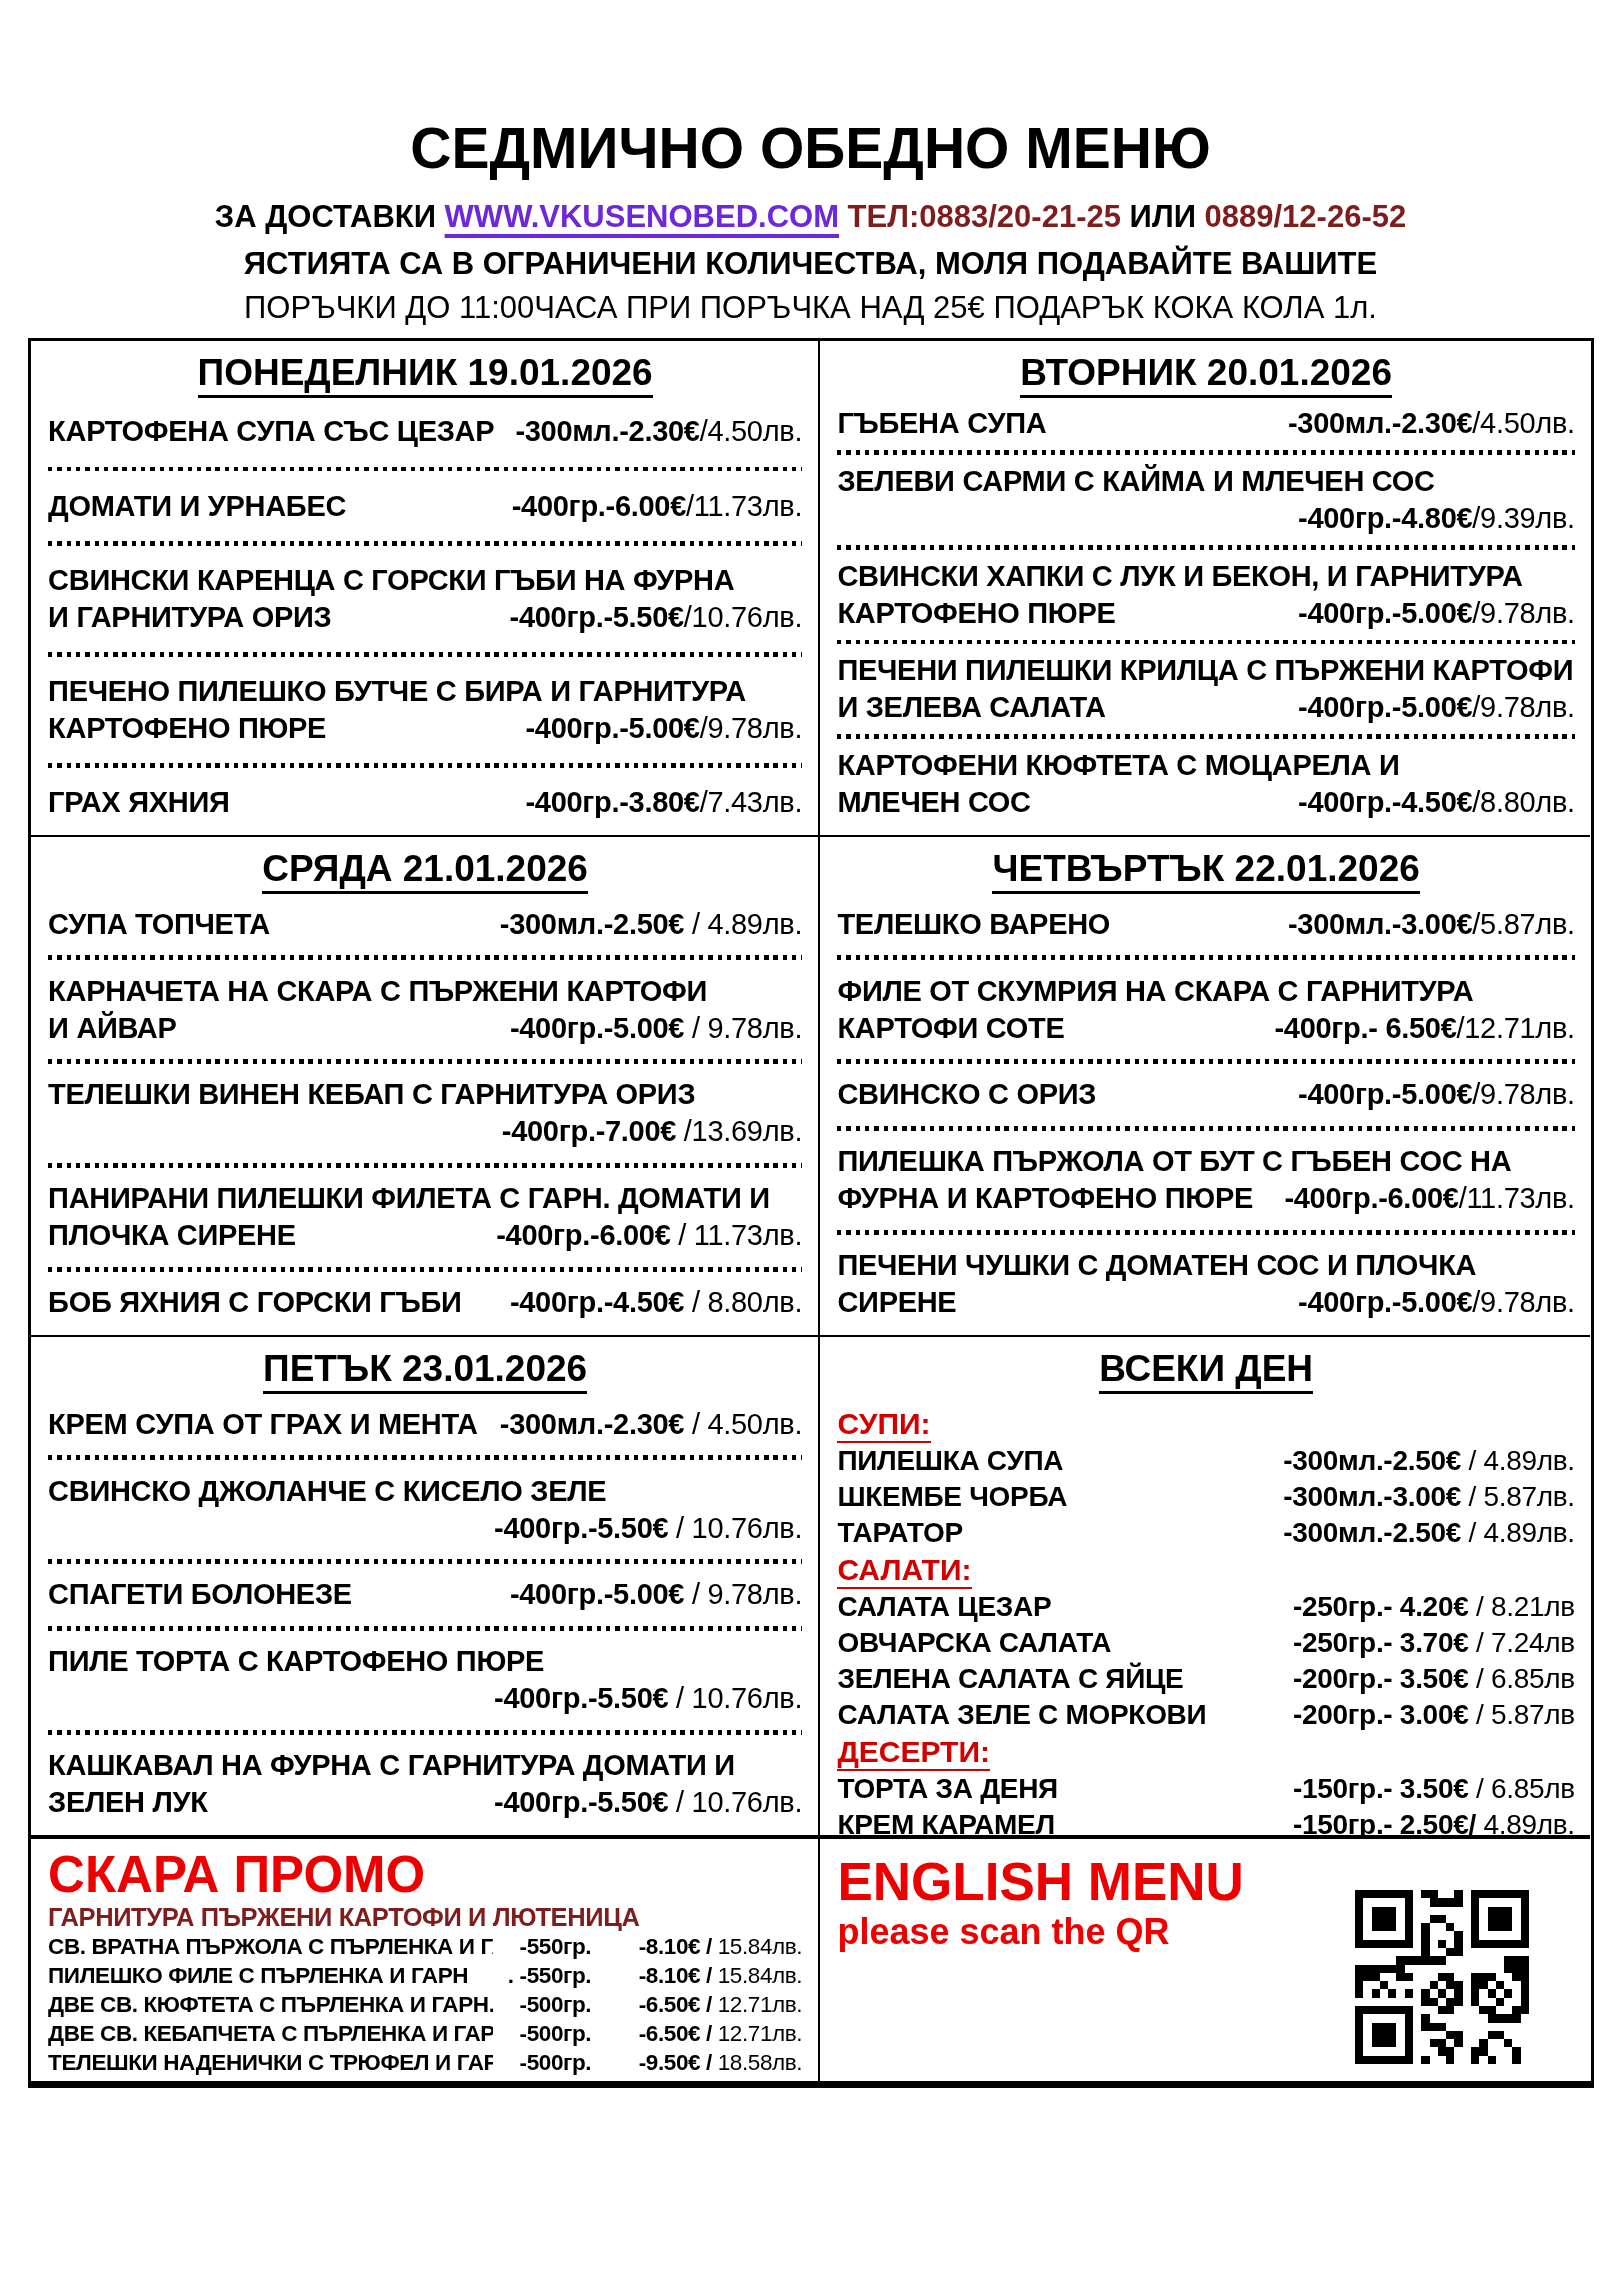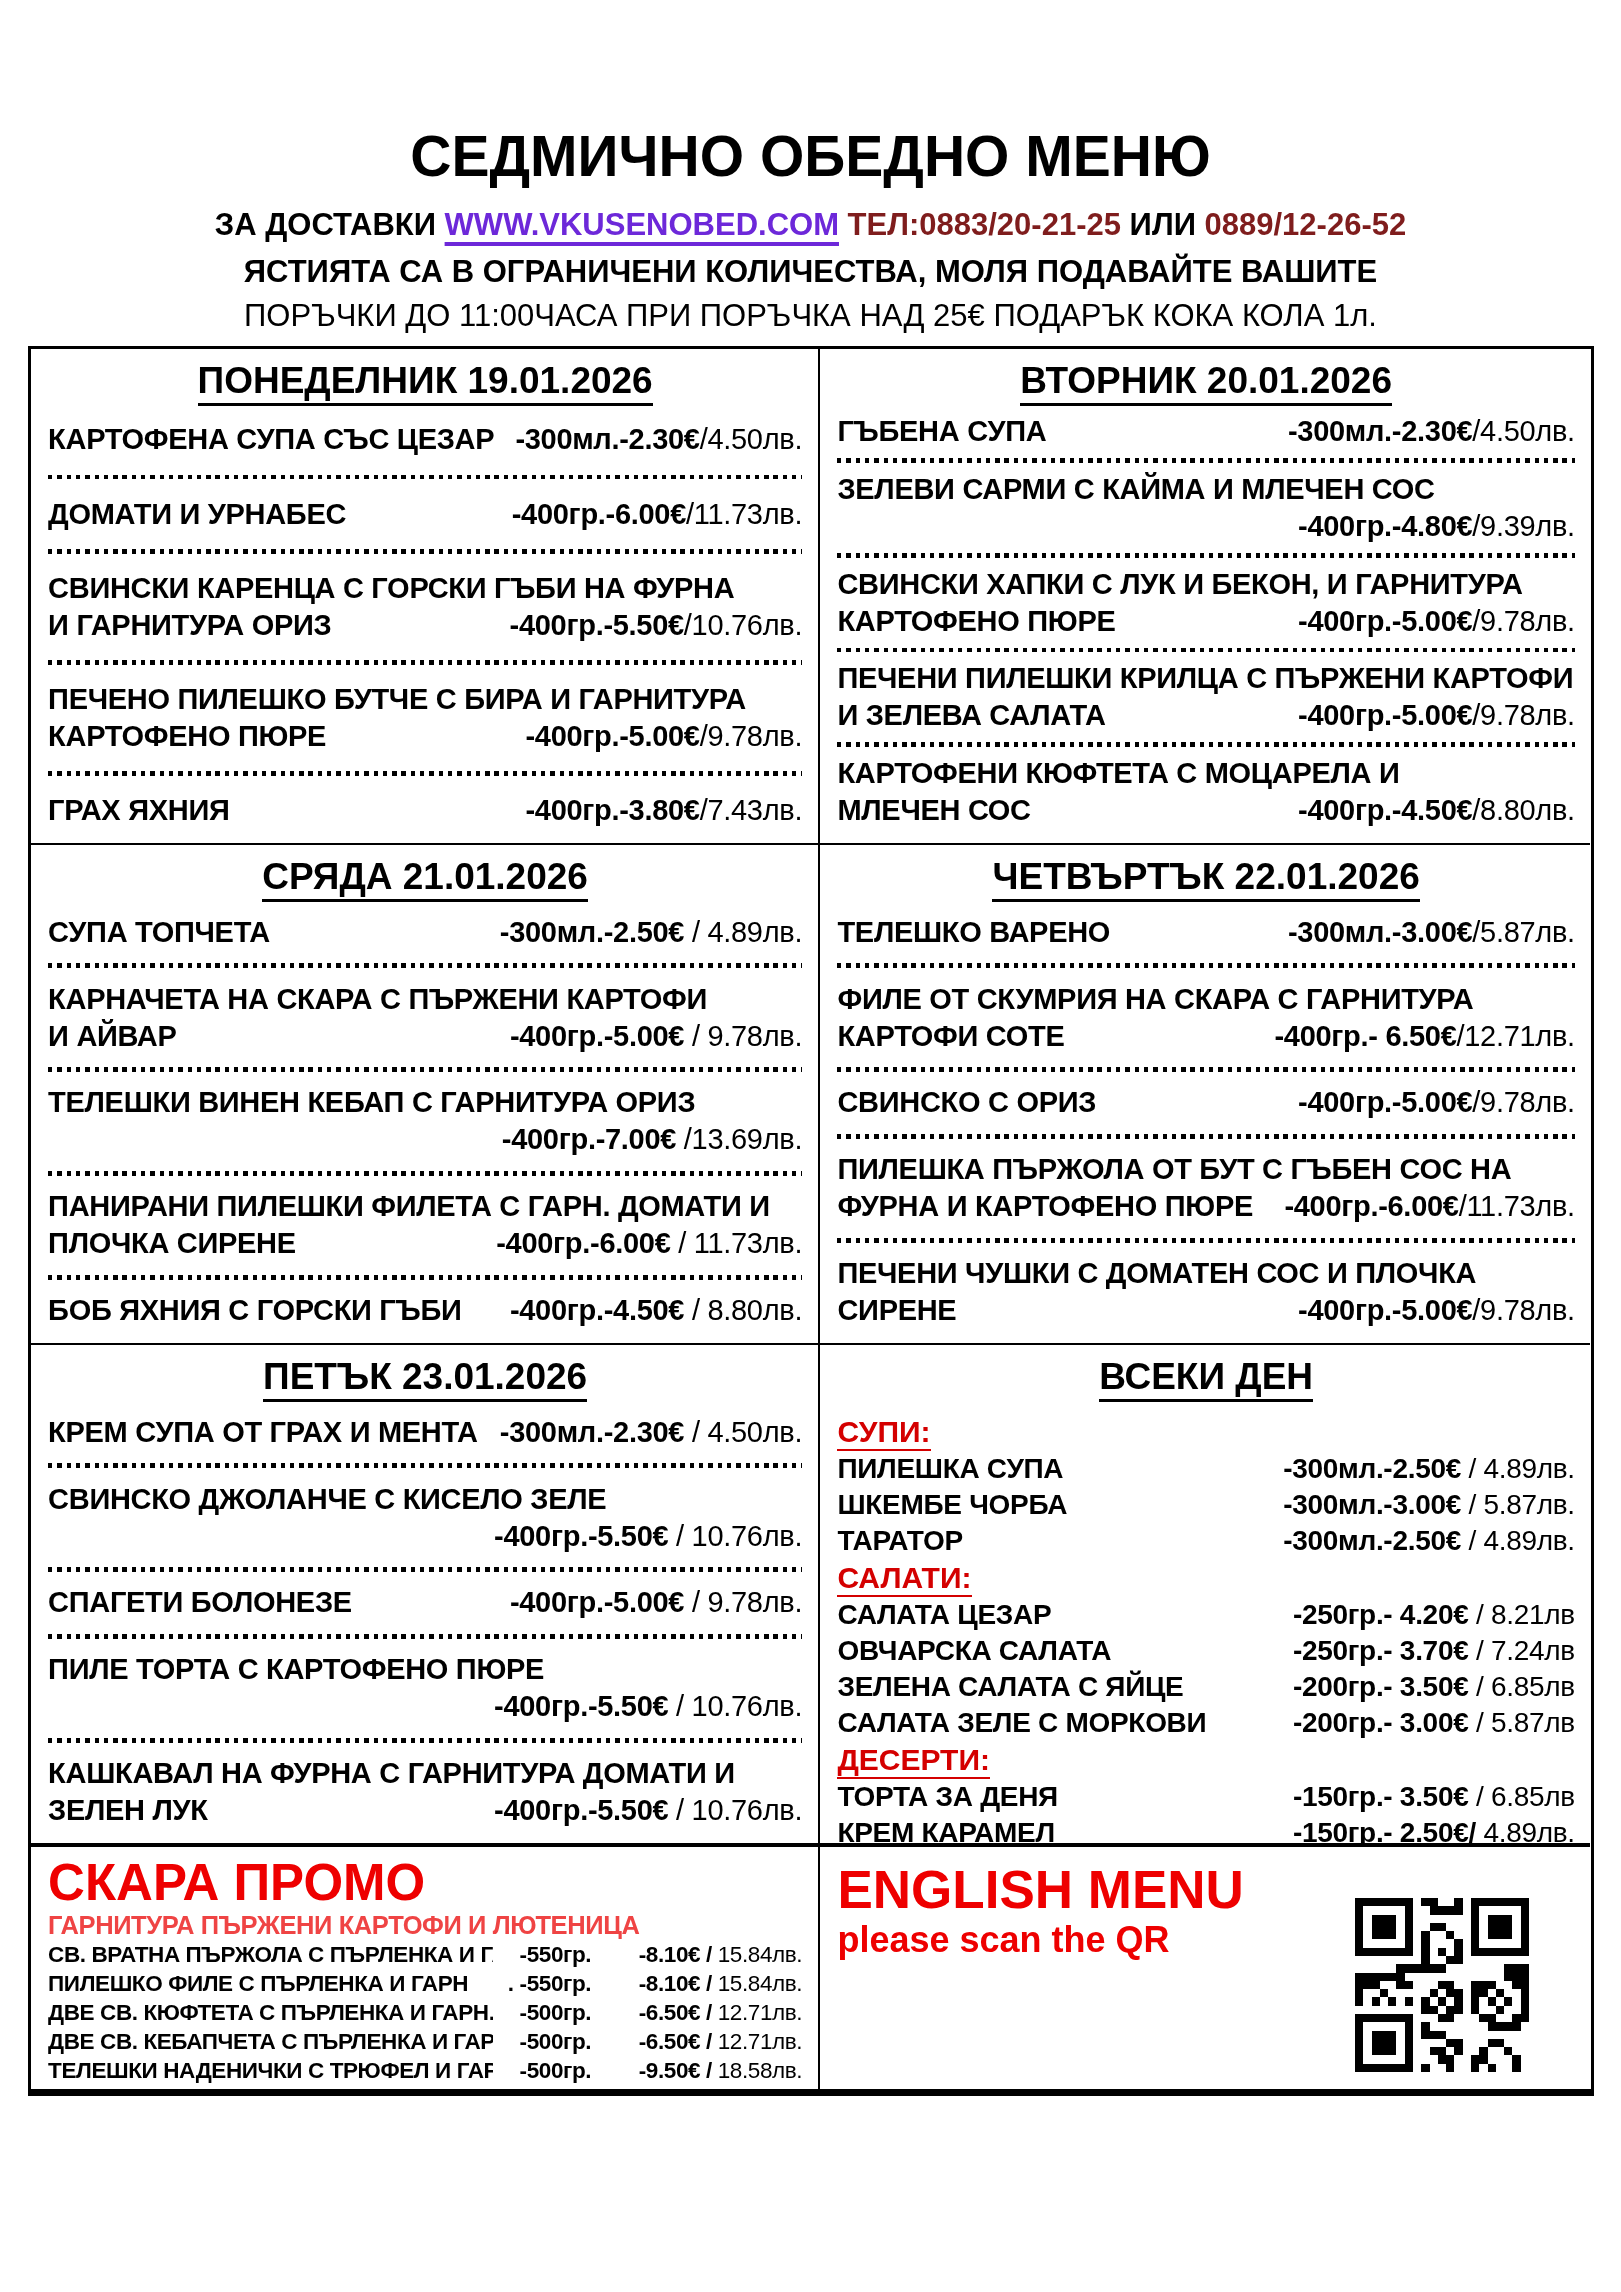--- a/index.html
+++ b/index.html
@@ -1,20 +1,20 @@
 <!DOCTYPE html>
 <html><head>
 <meta charset="utf-8">
 <style>
   html,body{margin:0;padding:0;background:#fff;}
   .page{width:1621px;height:2293px;position:relative;overflow:hidden;background:#fff;
         font-family:"Liberation Sans","DejaVu Sans",sans-serif;color:#000;}
   
   .hdr{text-align:center;padding-top:120px;}
-  .hdr-title{font-size:57px;font-weight:700;letter-spacing:0;line-height:1.0;margin-top:8px;}
+  .hdr-title{font-size:57px;font-weight:700;letter-spacing:0;line-height:1.0;}
   .hdr-line{font-size:31px;font-weight:700;margin-top:21.6px;}
   .hdr-line .lnk{color:#6d28d9;text-decoration:underline;text-decoration-thickness:3.9px;text-underline-offset:6.9px;}
   .red{color:#7f1d1d;}
   .hdr-note1{font-size:31px;font-weight:700;margin-top:11.8px;}
   .hdr-note2{font-size:31px;font-weight:400;margin-top:7.8px;}
   
   .menu-table{width:1560px;margin:11.8px auto 0;border:3.9px solid #000;border-bottom-width:7.8px;
               display:grid;grid-template-columns:50.6% 49.4%;grid-template-rows:496px 500px 502px 242px;}
   .cell{border-right:2.9px solid #000;border-bottom:2.9px solid #000;
         padding:7.8px 15.7px 13.7px 17.6px;overflow:hidden;position:relative;box-sizing:border-box;}
@@ -31,21 +31,21 @@
   .sep{height:4.9px;margin:7.8px 0;flex:0 0 auto;
        background:repeating-linear-gradient(to right,#000 0 4.4px,transparent 4.4px 9.3px);}
   
   .ed-group-label{color:#d40000;font-size:30px;font-weight:700;line-height:38px;}
   .ed-group-label .gu{border-bottom:2.9px solid currentColor;padding-bottom:1px;}
   .ed-row{display:flex;justify-content:space-between;align-items:baseline;
           font-size:28px;font-weight:700;line-height:36px;letter-spacing:-0.3px;}
   .ed-row .pr{white-space:nowrap;margin-left:auto;}
   
   .promo-title{margin:0;color:#ee0000;font-size:51px;font-weight:700;line-height:55px;}
-  .promo-sub{color:#ef4444;font-size:25.5px;font-weight:700;line-height:30px;letter-spacing:-0.4px;}
+  .promo-sub{color:#7f1d1d;font-size:25.5px;font-weight:700;line-height:30px;letter-spacing:-0.4px;}
   .prow{display:flex;align-items:baseline;font-size:22.5px;font-weight:700;line-height:29px;letter-spacing:-0.4px;}
   .prow .pnm{flex:1;white-space:nowrap;overflow:hidden;}
   .prow .pg{width:98px;text-align:right;white-space:nowrap;}
   .prow .pp{width:211px;text-align:right;white-space:nowrap;}
   
   .eng-title{margin:5.9px 0 0;color:#ee0000;font-size:53px;font-weight:700;line-height:57px;}
   .eng-sub{color:#ee0000;font-size:36px;font-weight:700;line-height:43px;}
   .qr-wrap{position:absolute;top:51px;right:61px;width:174px;height:174px;}
 </style>
 </head>

